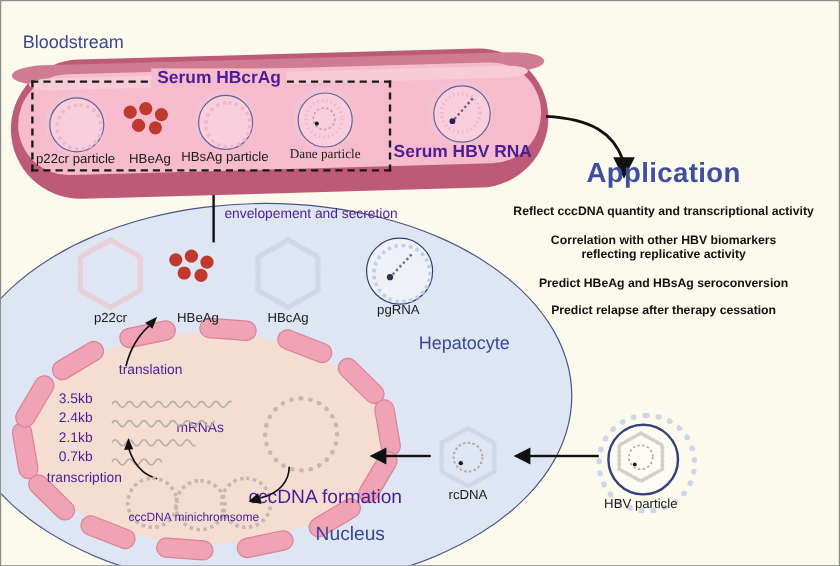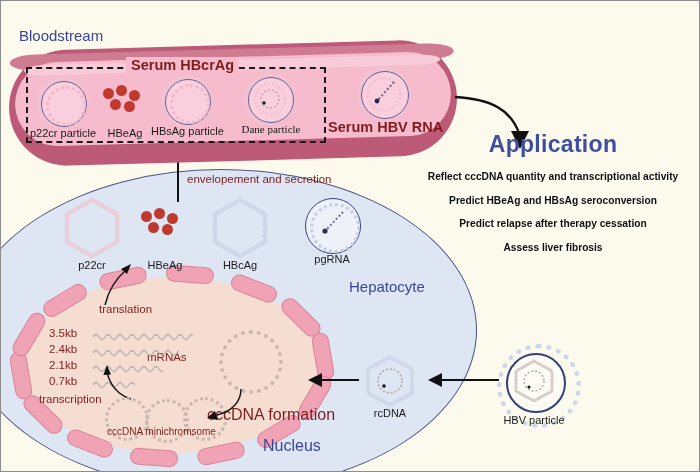--- a/index.html
+++ b/index.html
@@ -4,21 +4,21 @@
 <style>
   html,body{margin:0;padding:0;background:#ffffff;}
   body{font-family:"Liberation Sans",sans-serif;}
   #figure{
     position:relative;width:700px;height:472px;overflow:hidden;
     background:#fbfaec;
     border:1px solid #8d8d8d;
     box-sizing:border-box;
   }
   .abs{position:absolute;}
-  .txt{position:absolute;white-space:nowrap;color:#7f1d1d;}
+  .txt{position:absolute;white-space:nowrap;color:#4c1d95;}
   .bold{font-weight:bold;}
   .navy{color:#3b4696;}
 
   
   #vessel-outer{
     left:8px;top:44px;width:448px;height:116px;
     background:#bd5a77;
     border-radius:58px/58px;
     transform:rotate(-1.6deg);
   }
@@ -257,18 +257,18 @@
   <div class="txt bold" style="left:327px;top:118px;font-size:14.5px;">Serum HBV RNA</div>
 
   <svg class="abs" style="left:452px;top:92px;width:112px;height:62px;" viewBox="0 0 112 62">
     <path d="M2,4 C40,6 58,18 66,40" fill="none" stroke="#111" stroke-width="2.4"></path>
     <polygon points="58,38 76,38 67,56" fill="#111"></polygon>
   </svg>
 
   <div id="app-title">Application</div>
   <div id="app-list">
       <div>Reflect cccDNA quantity and transcriptional activity</div>
+      <div>Correlation with other HBV biomarkers<br>reflecting replicative activity</div>
       <div>Predict HBeAg and HBsAg seroconversion</div>
       <div>Predict relapse after therapy cessation</div>
-      <div>Assess liver fibrosis</div>
     </div>
 
 </div>
 
 </body></html>

